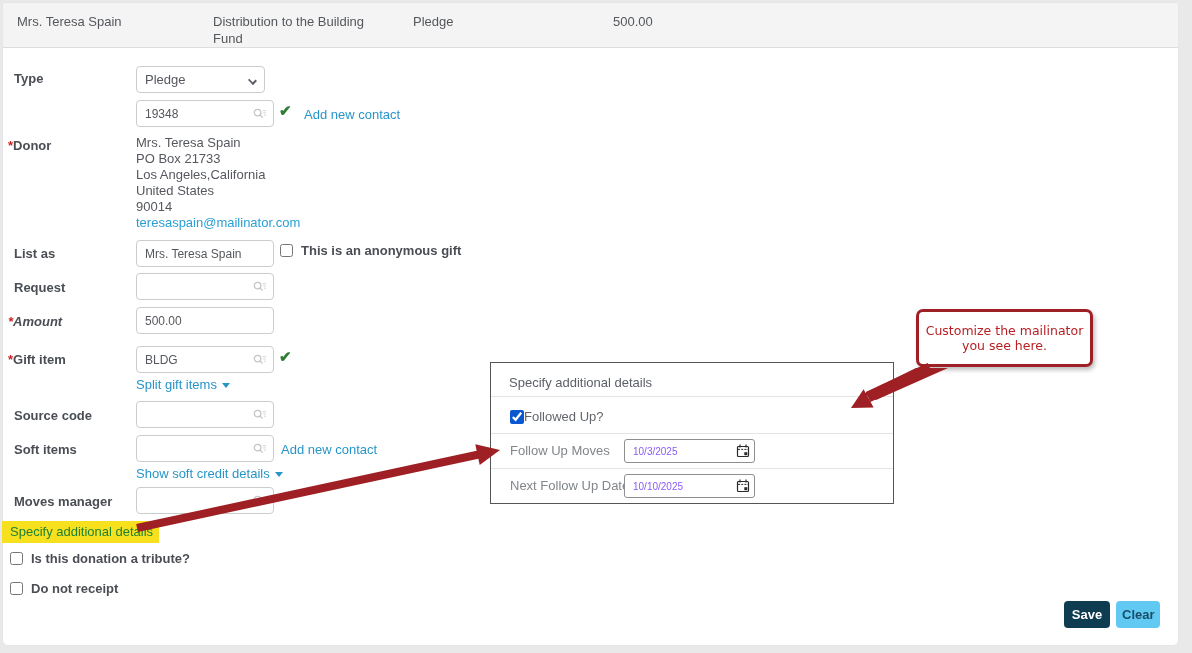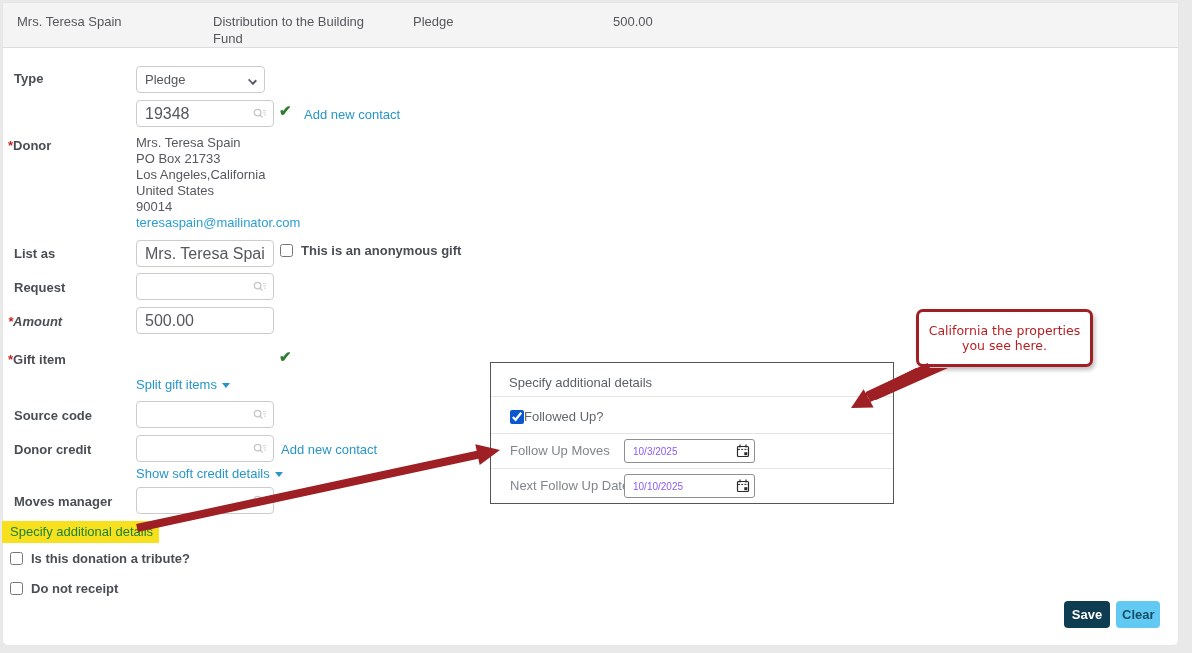--- a/index.html
+++ b/index.html
@@ -9,21 +9,21 @@
   .card { position:absolute; left:2px; top:2px; width:1177px; height:644px; background:#fff;
           border:1px solid #e6e6e6; border-radius:0 0 6px 6px; }
   .summary-row { position:absolute; left:3px; top:3px; width:1175px; height:45px; background:#f4f4f4;
                  border-bottom:1px solid #dddddd; }
   .summary-cell { position:absolute; top:10px; font-size:13px; color:#54575c; line-height:17px; }
   .lbl { position:absolute; font-size:13px; font-weight:700; color:#4a4e54; white-space:nowrap; }
   .req-star { color:#cc1f1f; font-weight:700; }
   .lookup { position:absolute; width:138px; height:27px; border:1px solid #cccccc; border-radius:4px;
             background:#fff; display:flex; align-items:center; }
   .lookup input { border:none; outline:none; flex:1; min-width:0; font-family:"Liberation Sans",sans-serif;
-                  font-size:16px; color:#55585e; padding:0 2px 0 8px; background:transparent; }
+                  font-size:12px; color:#55585e; padding:0 2px 0 8px; background:transparent; }
   .sicon { margin-right:6px; flex:0 0 auto; display:flex; }
   .plain input { padding-right:8px; }
   .select-wrap { position:absolute; width:129px; height:27px; }
   .select-wrap select { width:100%; height:100%; border:1px solid #cccccc; border-radius:4px; background:#fff;
                         font-family:"Liberation Sans",sans-serif; font-size:13px; color:#55585e;
                         padding:0 22px 0 8px; appearance:none; -webkit-appearance:none; outline:none; }
   .chev { position:absolute; right:9px; top:11px; width:7px; height:7px; border-right:2px solid #5a5e64;
           border-bottom:2px solid #5a5e64; transform:rotate(45deg) scale(1,.8); pointer-events:none; }
   .link { position:absolute; font-size:13px; color:#2795c9; text-decoration:none; cursor:pointer; white-space:nowrap; }
   .caret { display:inline-block; width:0; height:0; border-left:4px solid transparent; border-right:4px solid transparent;
@@ -140,34 +140,42 @@
         </svg>
       </span>
   </div>
 
   <div class="lbl" style="left:8px;top:314px;font-style:italic;"><span class="req-star">*</span><span>Amount</span></div>
   <div class="lookup plain" style="left:136px;top:307px;">
     <input value="500.00" style="">
   </div>
 
   <div class="lbl" style="left:8px;top:352px;"><span class="req-star">*</span><span>Gift item</span></div>
+  <div class="lookup" style="left:136px;top:346px;">
+    <input value="BLDG" style="">
+    <span class="sicon">
+        <svg width="14" height="11" viewBox="0 0 14 11">
+          <use href="#search-ic"></use>
+        </svg>
+      </span>
+  </div>
   <span class="checkmark" style="left:279px;top:348px;">✔</span>
   <a class="link" style="left:136px;top:377px;"><span>Split gift items</span><span class="caret"></span></a>
 
   <div class="lbl" style="left:14px;top:408px;">Source code</div>
   <div class="lookup" style="left:136px;top:401px;">
     <input value="" style="">
     <span class="sicon">
         <svg width="14" height="11" viewBox="0 0 14 11">
           <use href="#search-ic"></use>
         </svg>
       </span>
   </div>
 
-  <div class="lbl" style="left:14px;top:442px;">Donor credit</div>
+  <div class="lbl" style="left:14px;top:442px;">Soft items</div>
   <div class="lookup" style="left:136px;top:435px;">
     <input value="" style="">
     <span class="sicon">
         <svg width="14" height="11" viewBox="0 0 14 11">
           <use href="#search-ic"></use>
         </svg>
       </span>
   </div>
   <a class="link" style="left:281px;top:442px;">Add new contact</a>
   <a class="link" style="left:136px;top:466px;"><span>Show soft credit details</span><span class="caret"></span></a>
@@ -219,21 +227,21 @@
       <input value="10/10/2025" style="">
       <button class="calbtn">
           <svg width="14" height="14" viewBox="0 0 14 14">
             <use href="#cal-ic"></use>
           </svg>
         </button>
     </div>
   </div>
 
   <div class="callout">
-    <div>California the properties</div>
+    <div>Customize the mailinator</div>
     <div>you see here.</div>
   </div>
 
   <svg class="overlay" viewBox="0 0 1192 653">
     <line x1="137" y1="528" x2="481" y2="454" stroke="#9e1f24" stroke-width="8"></line>
     <polygon points="500,450 479.7,464.9 475.3,444.3" fill="#9e1f24"></polygon>
     <polygon points="916,368 948,368 876,400 864,394" fill="#9e1f24"></polygon>
     <line x1="930" y1="368" x2="868" y2="397" stroke="#9e1f24" stroke-width="11"></line>
     <polygon points="851,408 863.6,389.2 873.6,407.6" fill="#9e1f24"></polygon>
   </svg>

